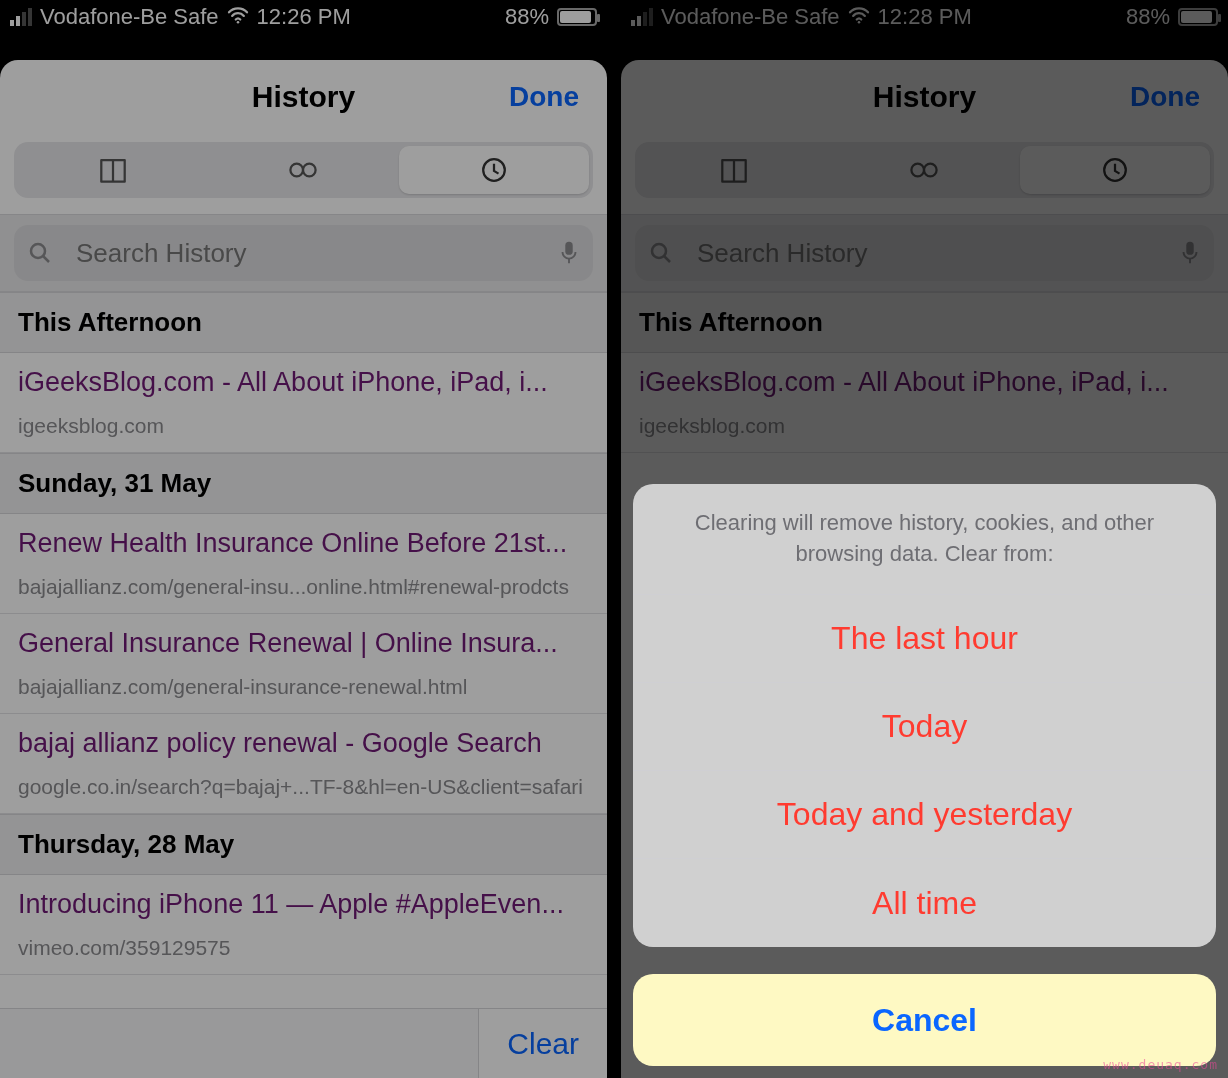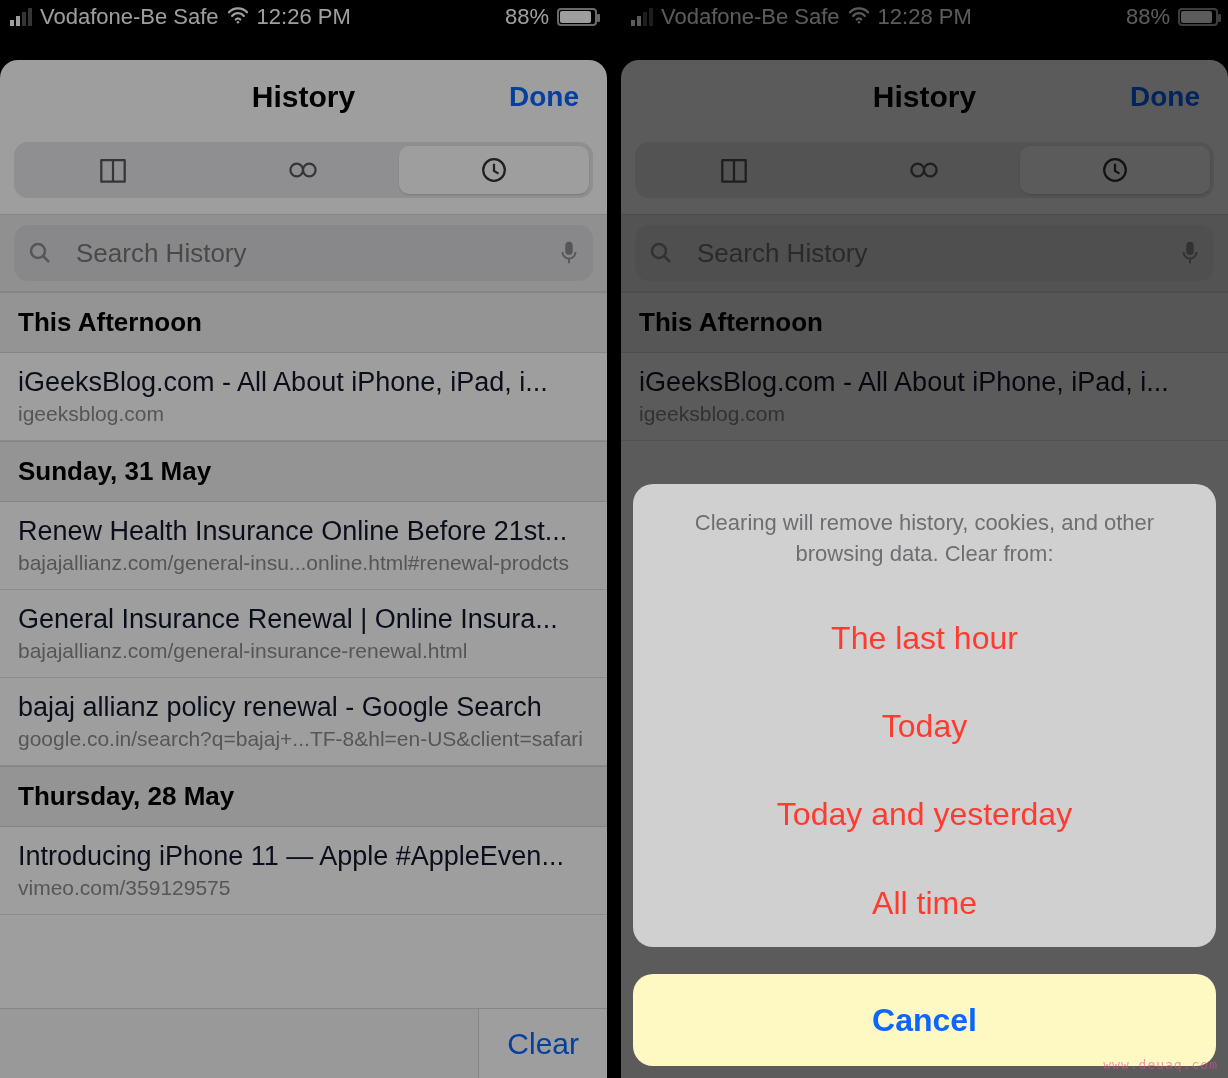--- a/index.html
+++ b/index.html
@@ -70,22 +70,22 @@
   .seg.selected { background:#fff; box-shadow:0 1px 2px rgba(0,0,0,.15);}
   .seg svg { width:36px; height:36px; }
   .search-wrap { padding: 0 0; background:#e8e8ea; border-top:1px solid #d8d8db; border-bottom:1px solid #d8d8db;}
   .search {
     margin: 10px 14px; height:56px; background:#dcdcde; border-radius:14px;
     display:flex; align-items:center; padding:0 14px; gap:24px; color:#7b7b80; font-size:26px;
   }
   .search input { flex:1; background:transparent; border:none; font-size:26px; outline:none; color:#000;}
   .section-h { background:#efeff1; padding: 14px 18px; font-weight:700; font-size:26px; border-bottom:1px solid #d6d6d9; border-top:1px solid #d6d6d9;}
   .row { padding: 14px 18px 14px 18px; border-bottom:1px solid #e2e2e5; }
-  .row .title { font-size:27px; color:#0f172a; white-space:nowrap; overflow:hidden; text-overflow:ellipsis;}
-  .row .sub { font-size:21px; color:#8a8a8e; margin-top:4px; white-space:nowrap; overflow:hidden; text-overflow:ellipsis;}
+  .row .title { font-size:27px; color:#701a75; white-space:nowrap; overflow:hidden; text-overflow:ellipsis;}
+  .row .sub { font-size:21px; color:#8a8a8e; margin-top:16px; white-space:nowrap; overflow:hidden; text-overflow:ellipsis;}
   .bottom-bar {
     position:absolute; left:0; right:0; bottom:0; height:70px;
     background:#f6f6f8; border-top:1px solid #d6d6d9; display:flex; justify-content:flex-end; align-items:center;
   }
   .clear-btn {
     background:#fff; height:70px; padding:0 28px; display:flex; align-items:center;
     color:#0a66ff; font-size:30px; border-left:1px solid #d6d6d9;
   }
   .scrollable { flex:1; overflow:hidden; position:relative; }
 

